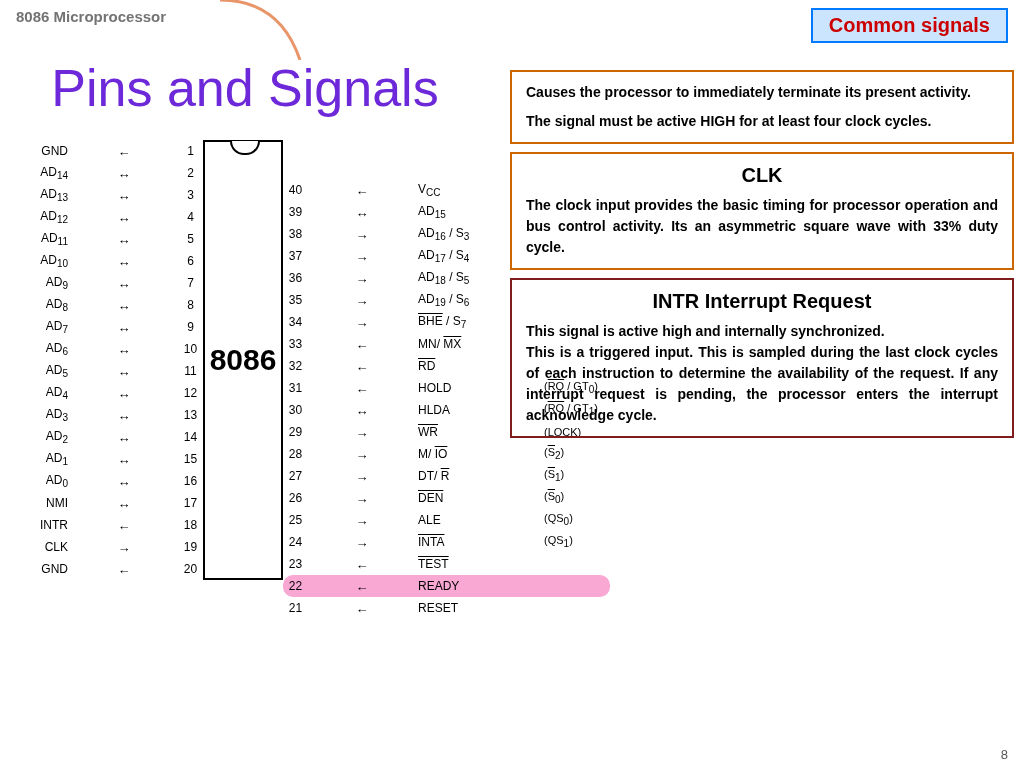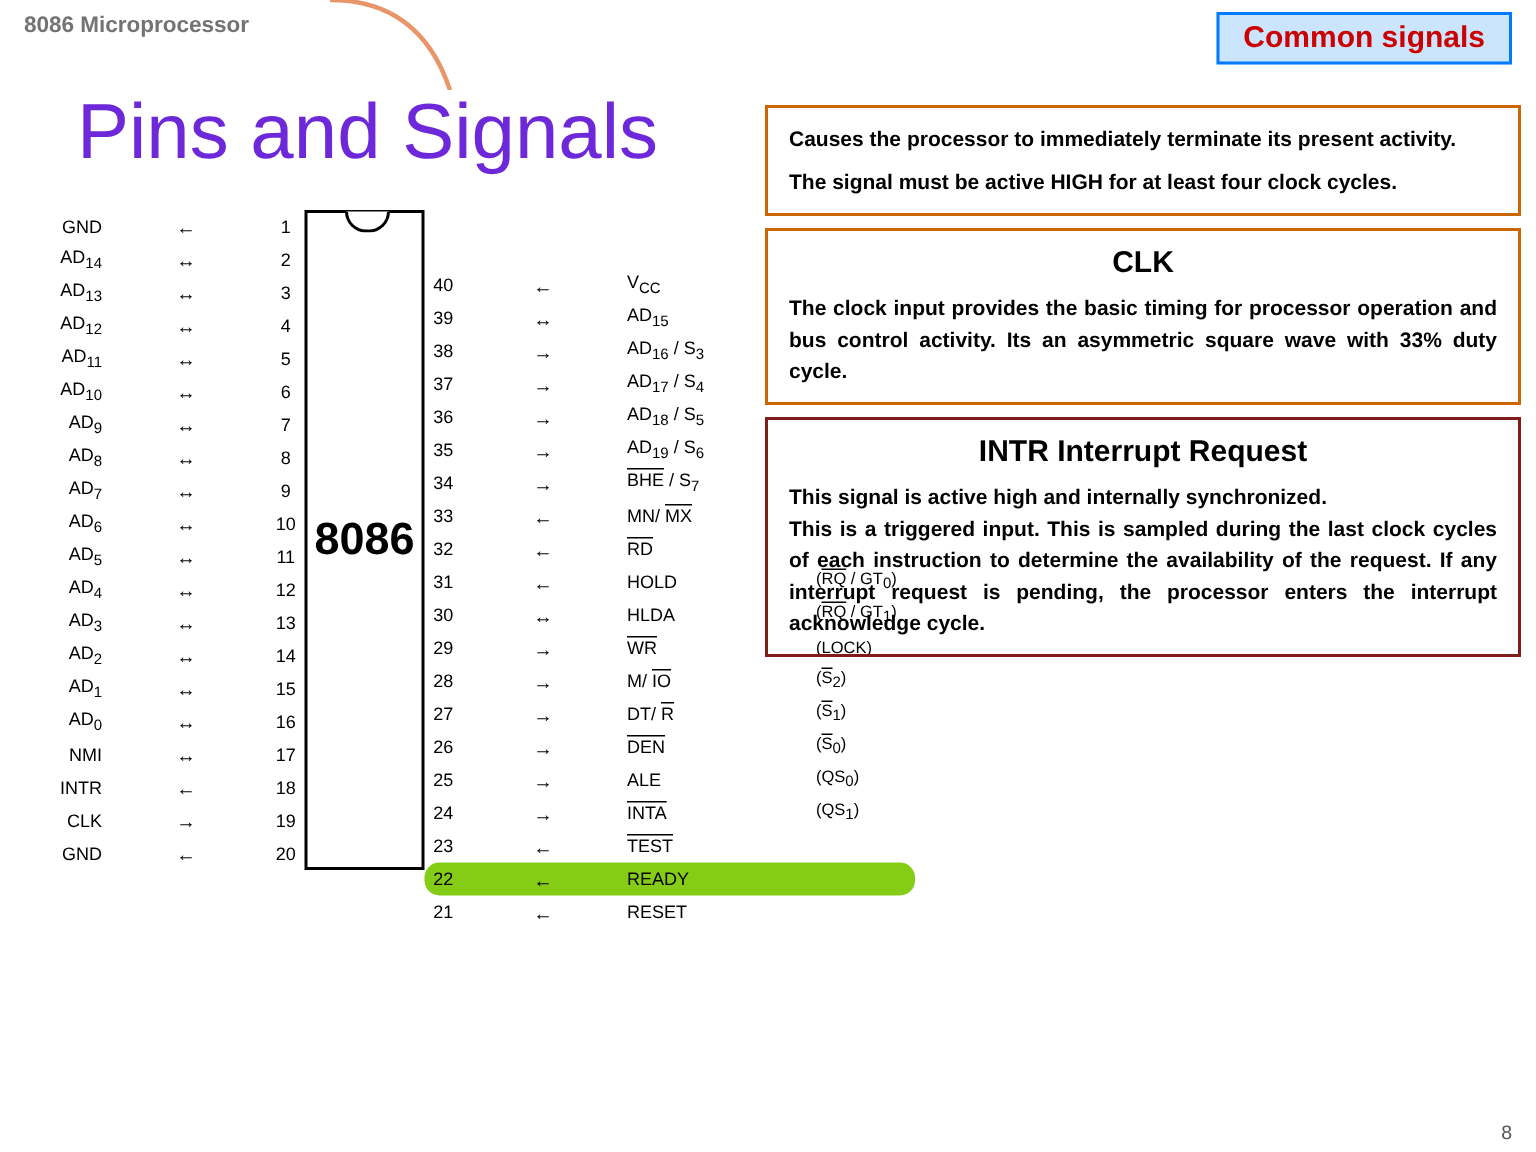--- a/index.html
+++ b/index.html
@@ -177,21 +177,21 @@
     }
 
     .pin-right-extra {
       width: 70px;
       text-align: left;
       font-size: 11px;
       padding-left: 4px;
     }
 
     .pin-row-highlighted {
-      background: #84cc16;
+      background: #f9a8d4;
       border-radius: 10px;
     }
 
     sub {
       font-size: 10px;
     }
 
     .page-number {
       position: absolute;
       bottom: 6px;

